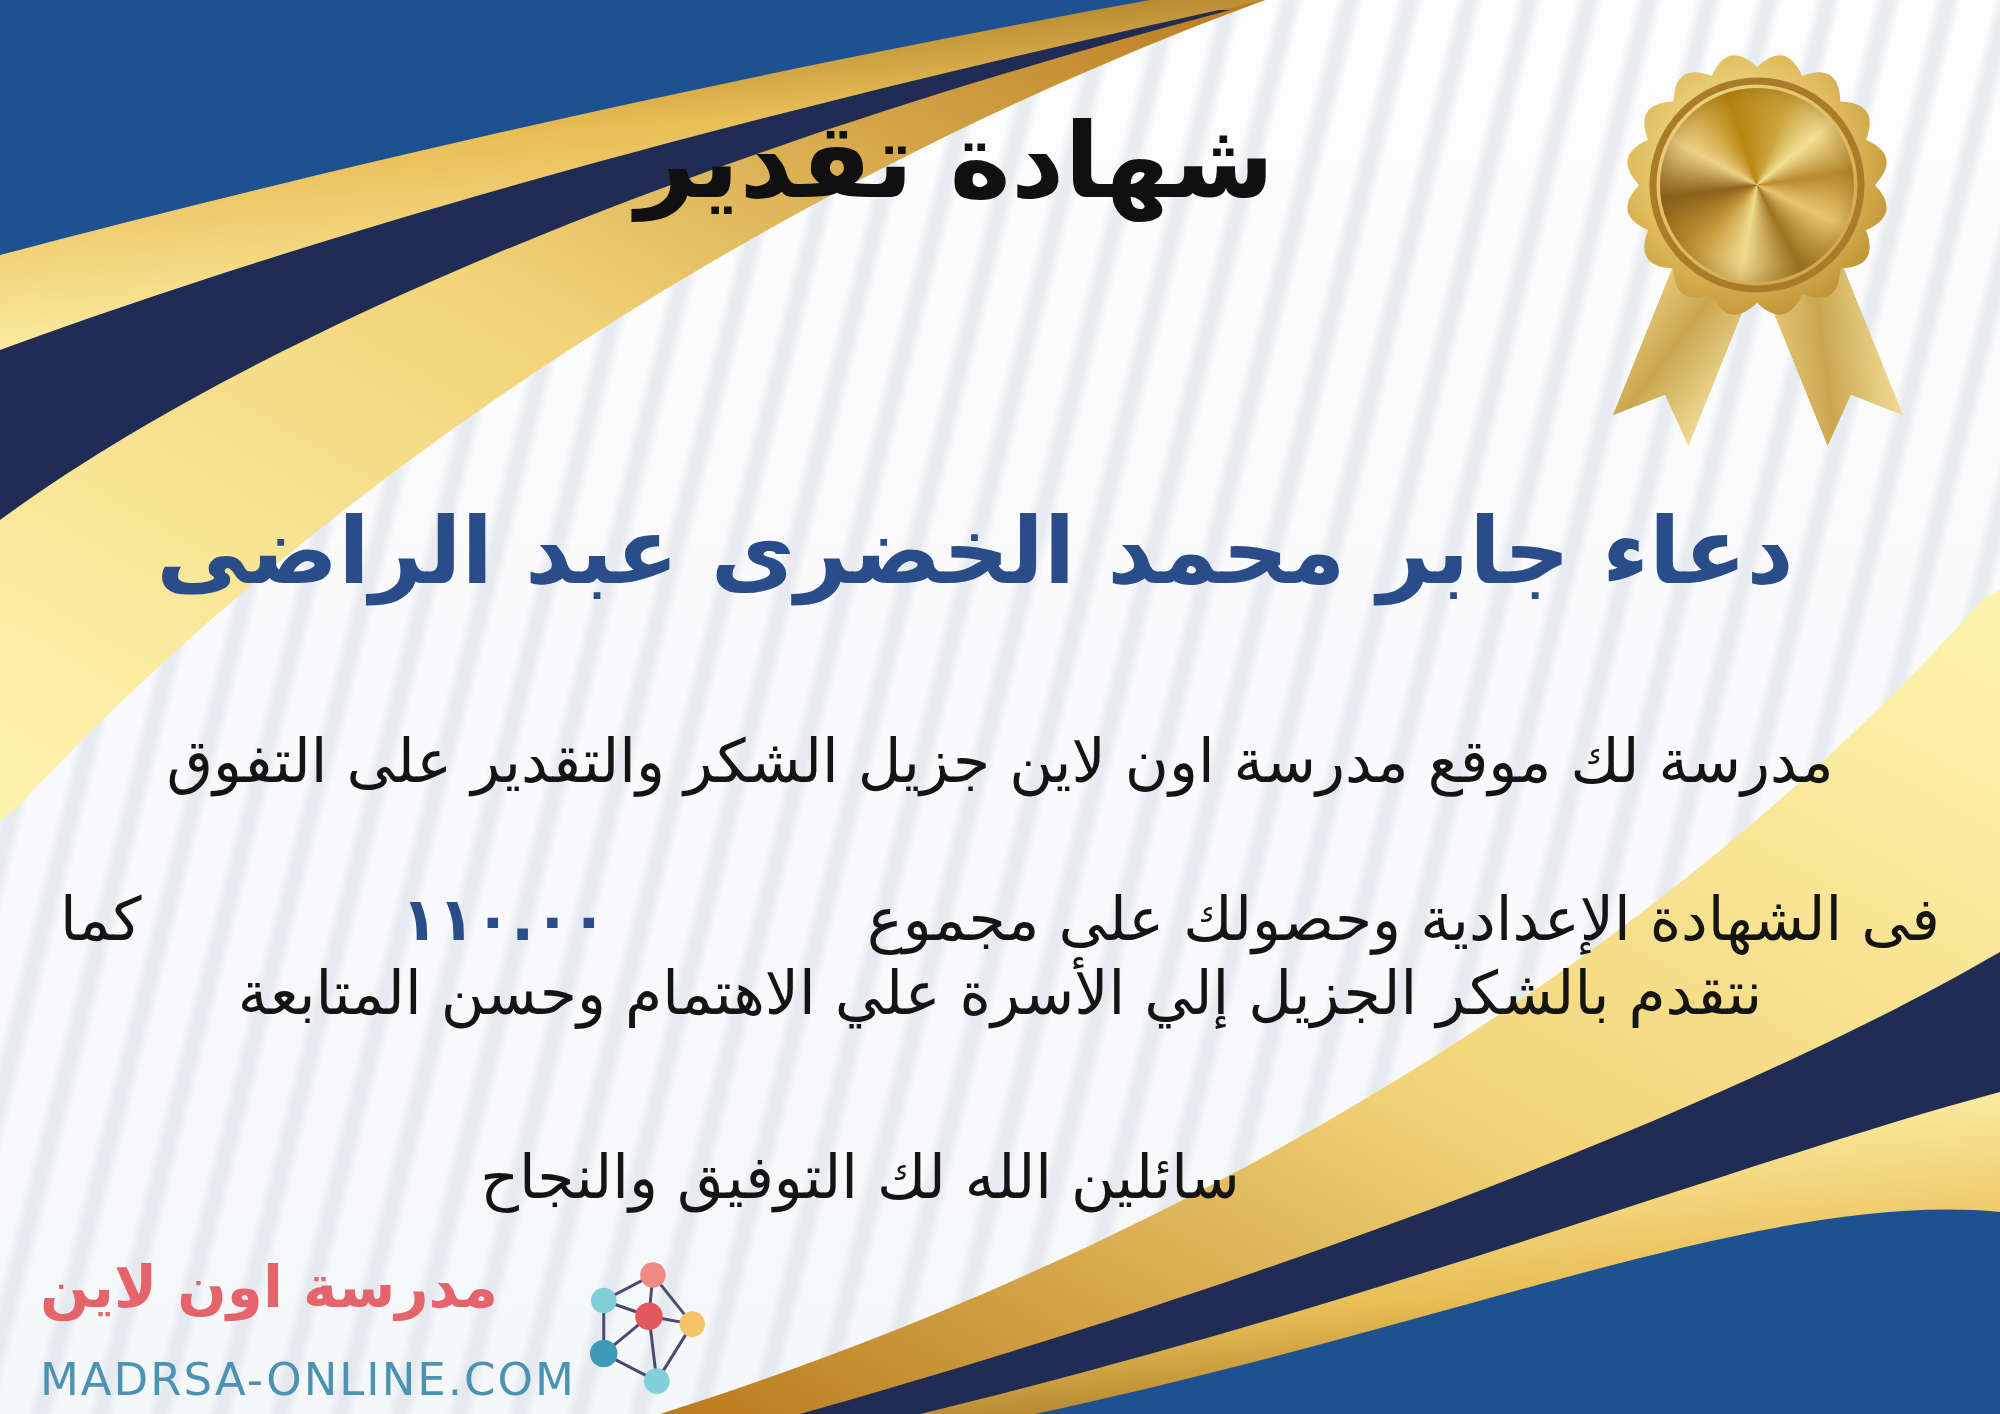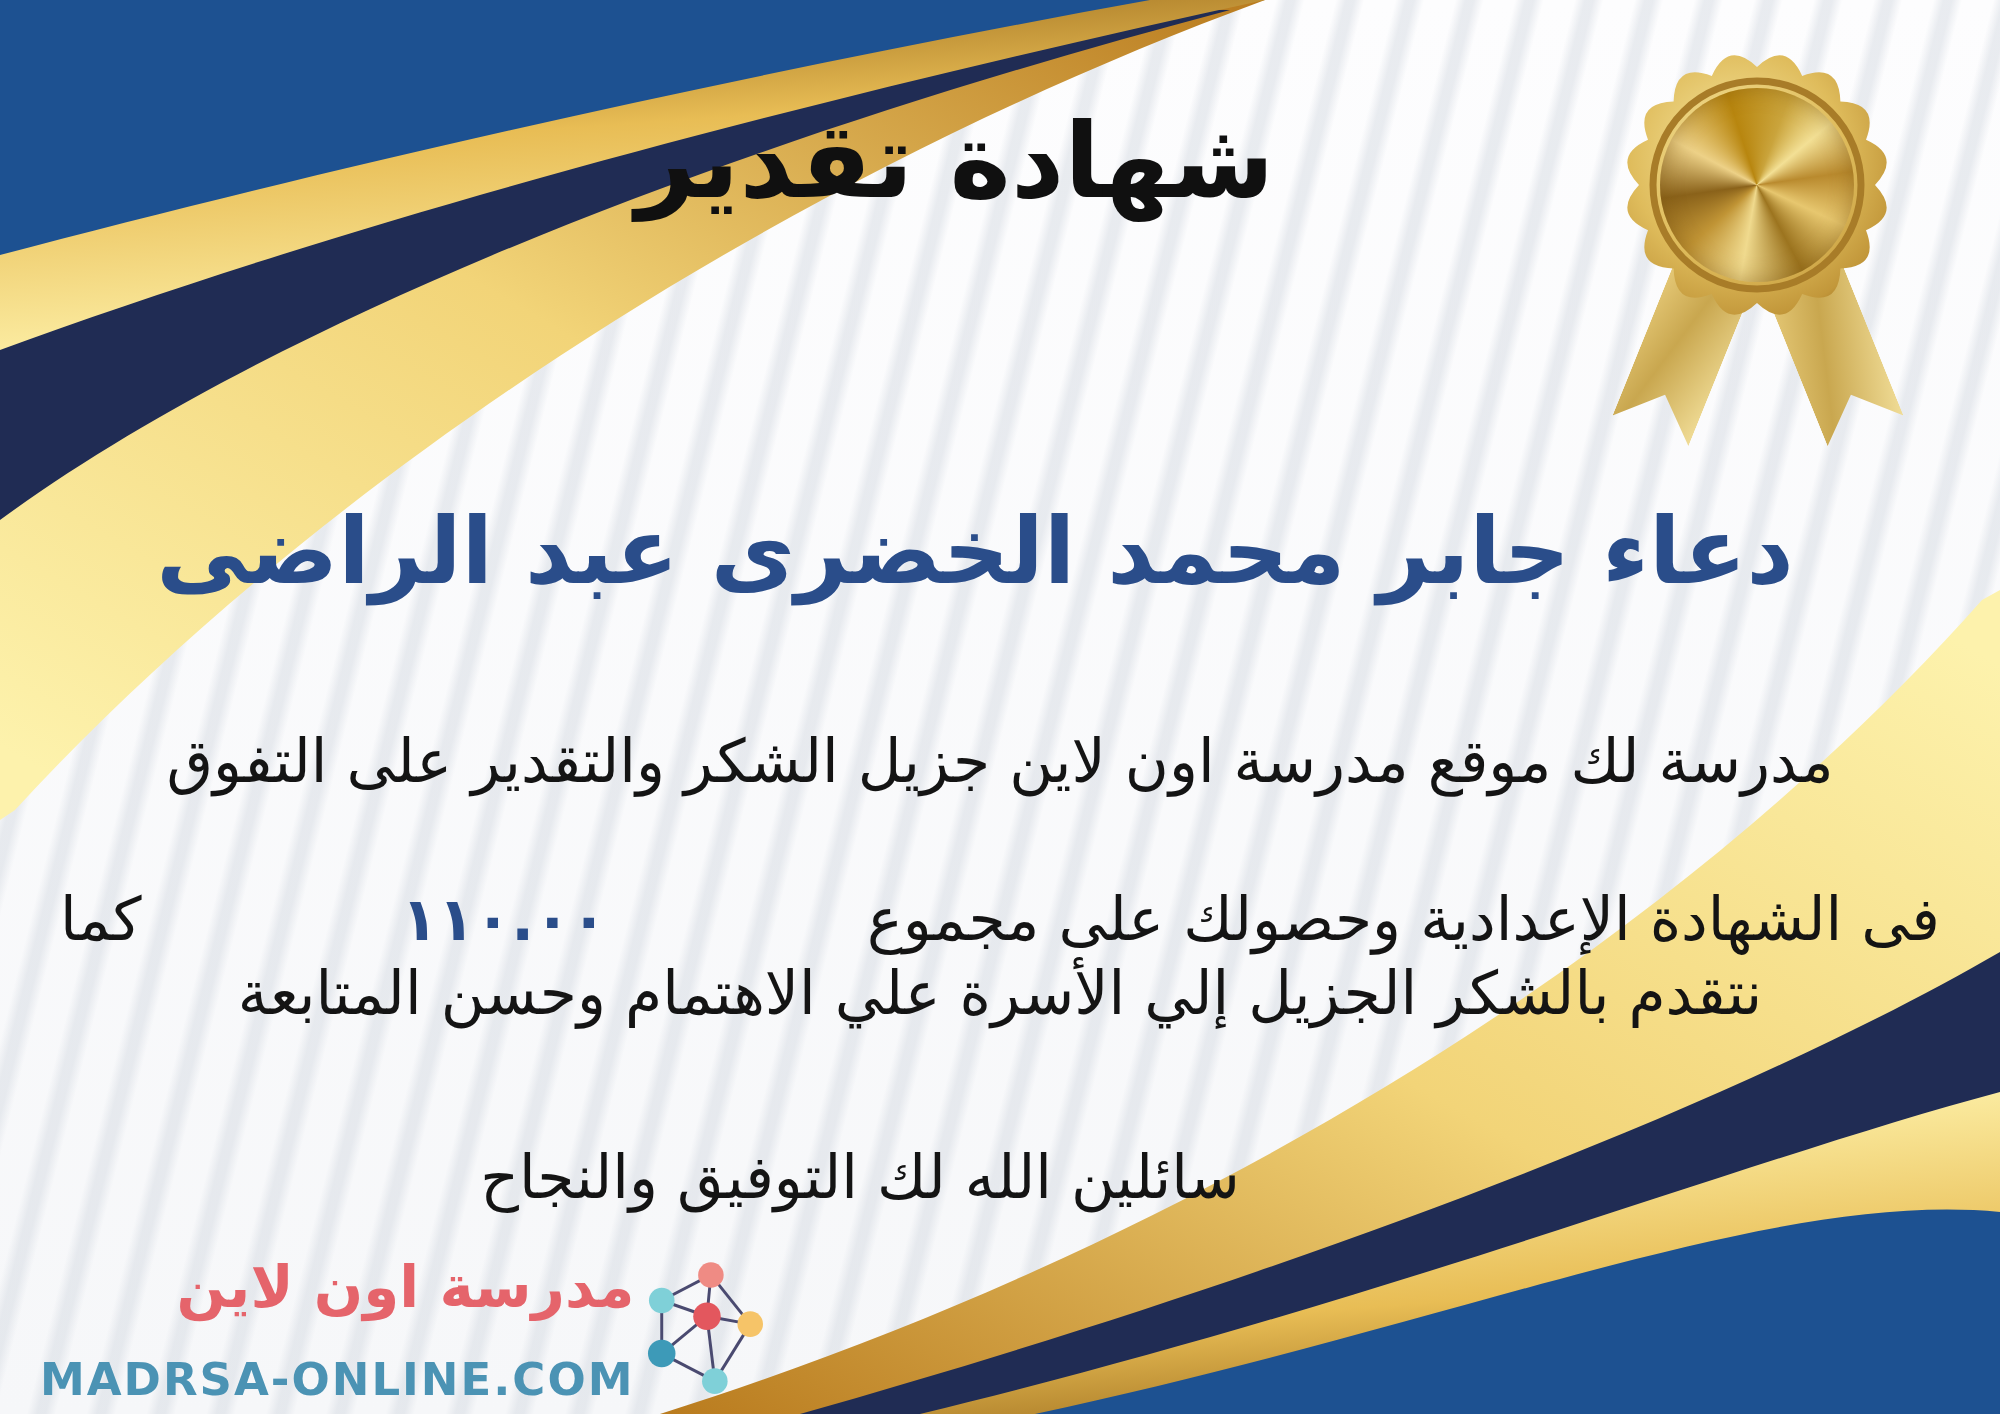--- a/index.html
+++ b/index.html
@@ -48,23 +48,23 @@
       background: conic-gradient(from 20deg,
         #caa43c, #f3e095 30deg, #b98a2e 62deg, #e7c76f 95deg,
         #9c741f 132deg, #f0da8e 170deg, #c09435 208deg, #8a621a 242deg,
         #edd187 278deg, #b8860f 322deg, #caa43c 360deg);
       box-shadow: inset 0 0 22px rgba(120,80,10,0.45);
     }
 
     
     .logo { position: absolute; left: 40px; bottom: 8px; z-index: 3;
             display: flex; align-items: center; gap: 12px; }
-    .logo-text { display: flex; flex-direction: column; align-items: flex-end; gap: 32px; }
+    .logo-text { display: flex; flex-direction: column; align-items: flex-start; gap: 32px; }
     .logo-ar { font-size: 58px; font-weight: 700; color: #e5646b; direction: rtl; }
-    .logo-en { font-size: 45px; font-weight: 700; color: #4b93b4; letter-spacing: 2px; }
+    .logo-en { font-size: 45px; font-weight: 400; color: #4b93b4; letter-spacing: 2px; }
   </style>
 </head>
 <body>
 
 <div class="page">
 
   <svg class="swoosh" viewBox="0 0 2000 1414" width="2000" height="1414" preserveAspectRatio="none">
     <defs>
       <linearGradient id="goldTL" x1="0" y1="0" x2="0.25" y2="1">
         <stop offset="0" stop-color="#8f5e12"></stop>

